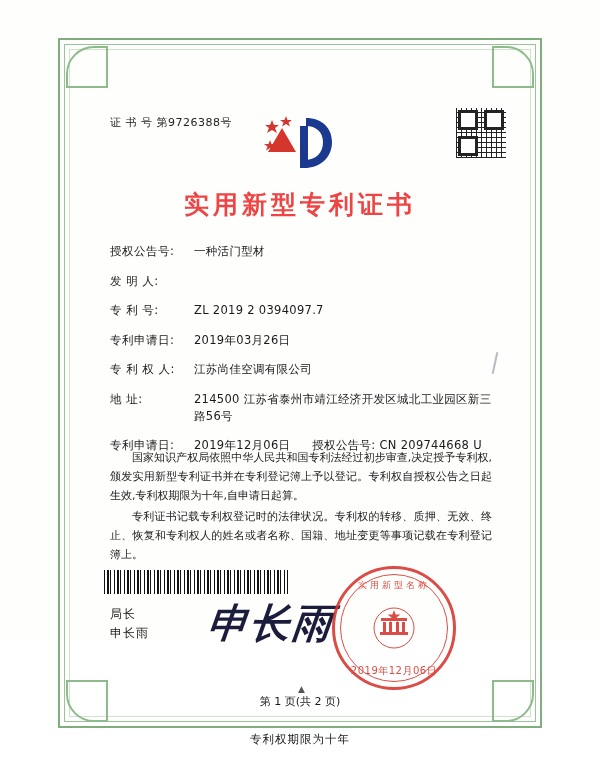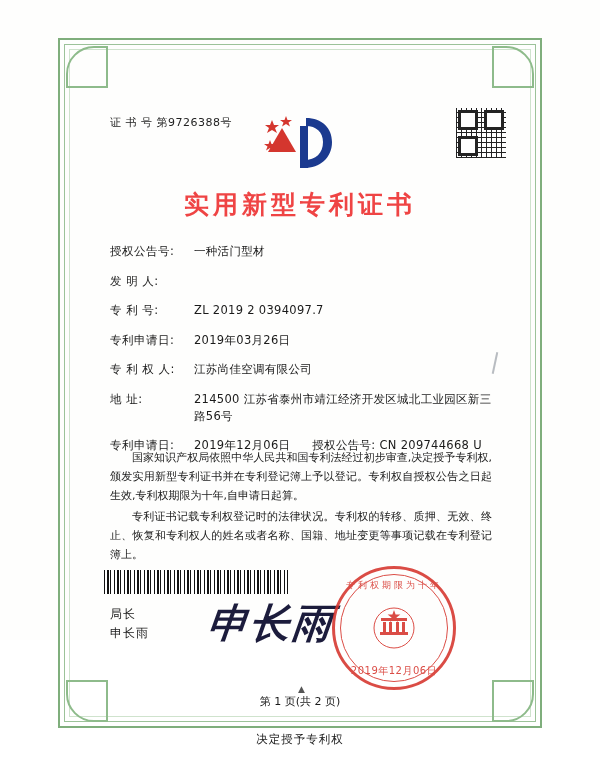--- a/index.html
+++ b/index.html
@@ -339,33 +339,33 @@
 
   <div class="sig-label">
     <div>局长</div>
     <div>申长雨</div>
   </div>
 
   <div class="sig-script">申长雨</div>
 
   <div class="seal">
     <div class="ring"></div>
-    <div class="arc-top">专利权期限为十年</div>
+    <div class="arc-top">实用新型名称</div>
     <div class="star">
       <svg viewBox="0 0 44 44" width="44" height="44">
         <circle cx="22" cy="22" r="20" fill="none" stroke="#d6342c" stroke-width="1"></circle>
         <rect x="8" y="26" width="28" height="3" fill="#d6342c"></rect>
         <rect x="11" y="16" width="3" height="10" fill="#d6342c"></rect>
         <rect x="17" y="16" width="3" height="10" fill="#d6342c"></rect>
         <rect x="24" y="16" width="3" height="10" fill="#d6342c"></rect>
         <rect x="30" y="16" width="3" height="10" fill="#d6342c"></rect>
         <rect x="9" y="12" width="26" height="3" fill="#d6342c"></rect>
         <polygon points="22,4 23.6,8.6 28.4,8.6 24.5,11.4 26,16 22,13.2 18,16 19.5,11.4 15.6,8.6 20.4,8.6" fill="#d6342c"></polygon>
       </svg>
     </div>
     <div class="arc-bottom">2019年12月06日</div>
   </div>
 
   <div class="tick">▲</div>
   <div class="footer-page">第 1 页(共 2 页)</div>
-  <div class="footer-note">决定授予专利权</div>
+  <div class="footer-note">专利权期限为十年</div>
 
 </div>
 
 </body></html>

